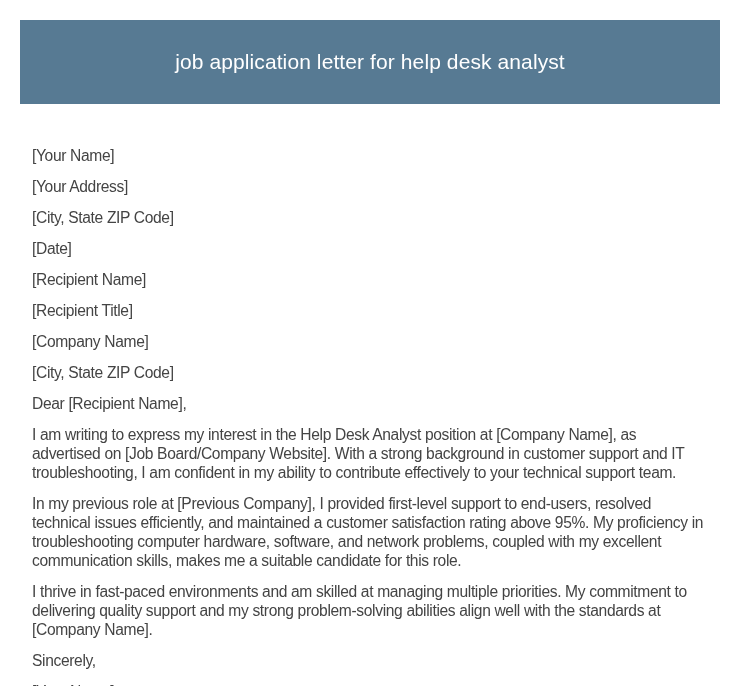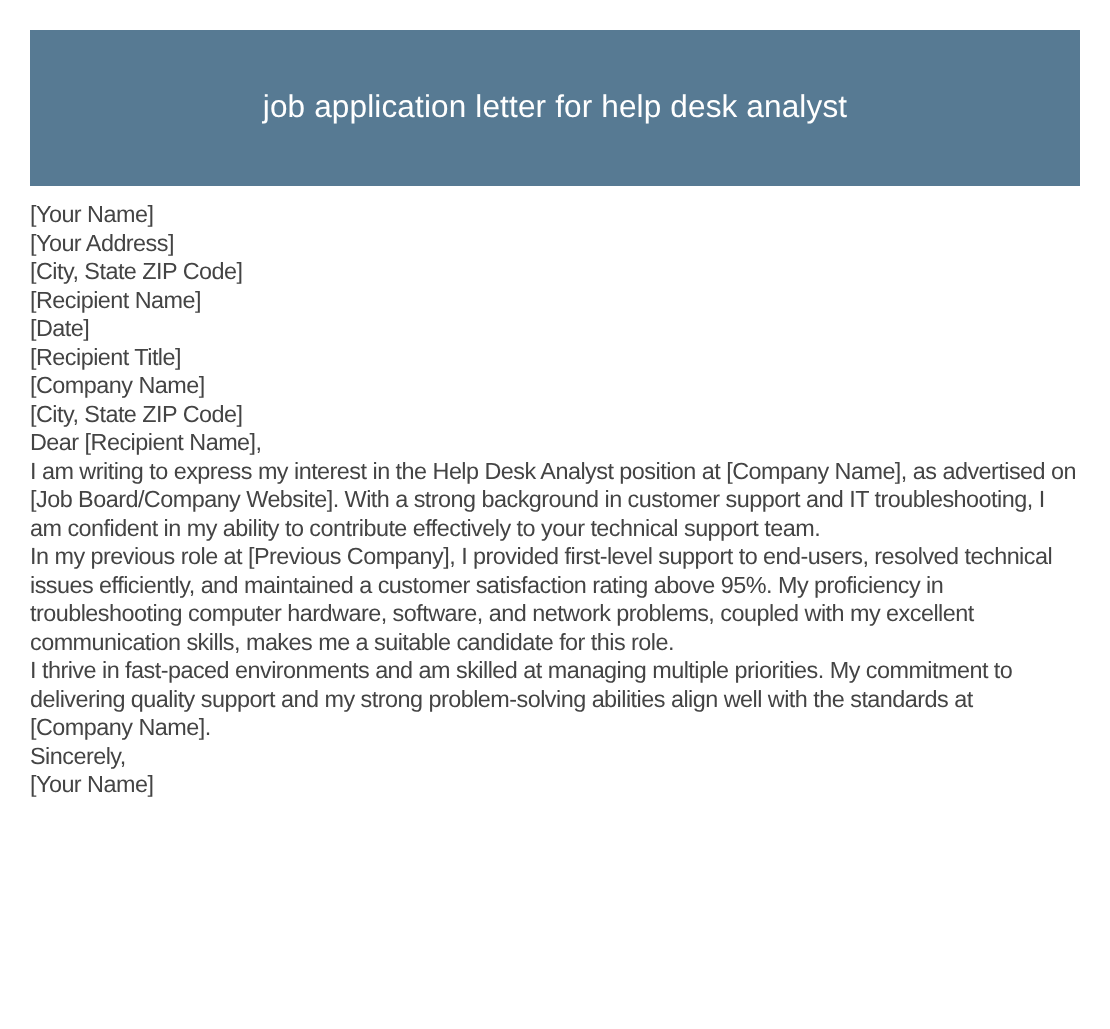--- a/index.html
+++ b/index.html
@@ -12,21 +12,21 @@
       height: 686px;
       position: relative;
       overflow: hidden;
       font-family: "Liberation Sans", sans-serif;
     }
     .header {
       position: absolute;
       left: 20px;
       top: 20px;
       width: 700px;
-      height: 104px;
+      height: 84px;
       background: #577a93;
       display: flex;
       align-items: center;
       justify-content: center;
     }
     .header-title {
       color: #ffffff;
       font-size: 21px;
       font-family: "Liberation Sans", sans-serif;
       letter-spacing: 0.1px;
@@ -38,36 +38,36 @@
       left: 20px;
       top: 134px;
       width: 700px;
       color: #444444;
       font-size: 15.6px;
       line-height: 19px;
       font-family: "Liberation Sans", sans-serif;
       letter-spacing: -0.35px;
     }
     .letter p {
-      margin: 0;
+      margin: 12px;
     }
   </style>
 </head>
 <body>
 
 <div class="header">
   <h1 class="header-title">job application letter for help desk analyst</h1>
 </div>
 
 <div class="letter">
   <p>[Your Name]</p>
   <p>[Your Address]</p>
   <p>[City, State ZIP Code]</p>
+  <p>[Date]</p>
   <p>[Recipient Name]</p>
-  <p>[Date]</p>
   <p>[Recipient Title]</p>
   <p>[Company Name]</p>
   <p>[City, State ZIP Code]</p>
   <p>Dear [Recipient Name],</p>
   <p>I am writing to express my interest in the Help Desk Analyst position at [Company Name], as advertised on [Job Board/Company Website]. With a strong background in customer support and IT troubleshooting, I am confident in my ability to contribute effectively to your technical support team.</p>
   <p>In my previous role at [Previous Company], I provided first-level support to end-users, resolved technical issues efficiently, and maintained a customer satisfaction rating above 95%. My proficiency in troubleshooting computer hardware, software, and network problems, coupled with my excellent communication skills, makes me a suitable candidate for this role.</p>
   <p>I thrive in fast-paced environments and am skilled at managing multiple priorities. My commitment to delivering quality support and my strong problem-solving abilities align well with the standards at [Company Name].</p>
   <p>Sincerely,</p>
   <p>[Your Name]</p>
 </div>

